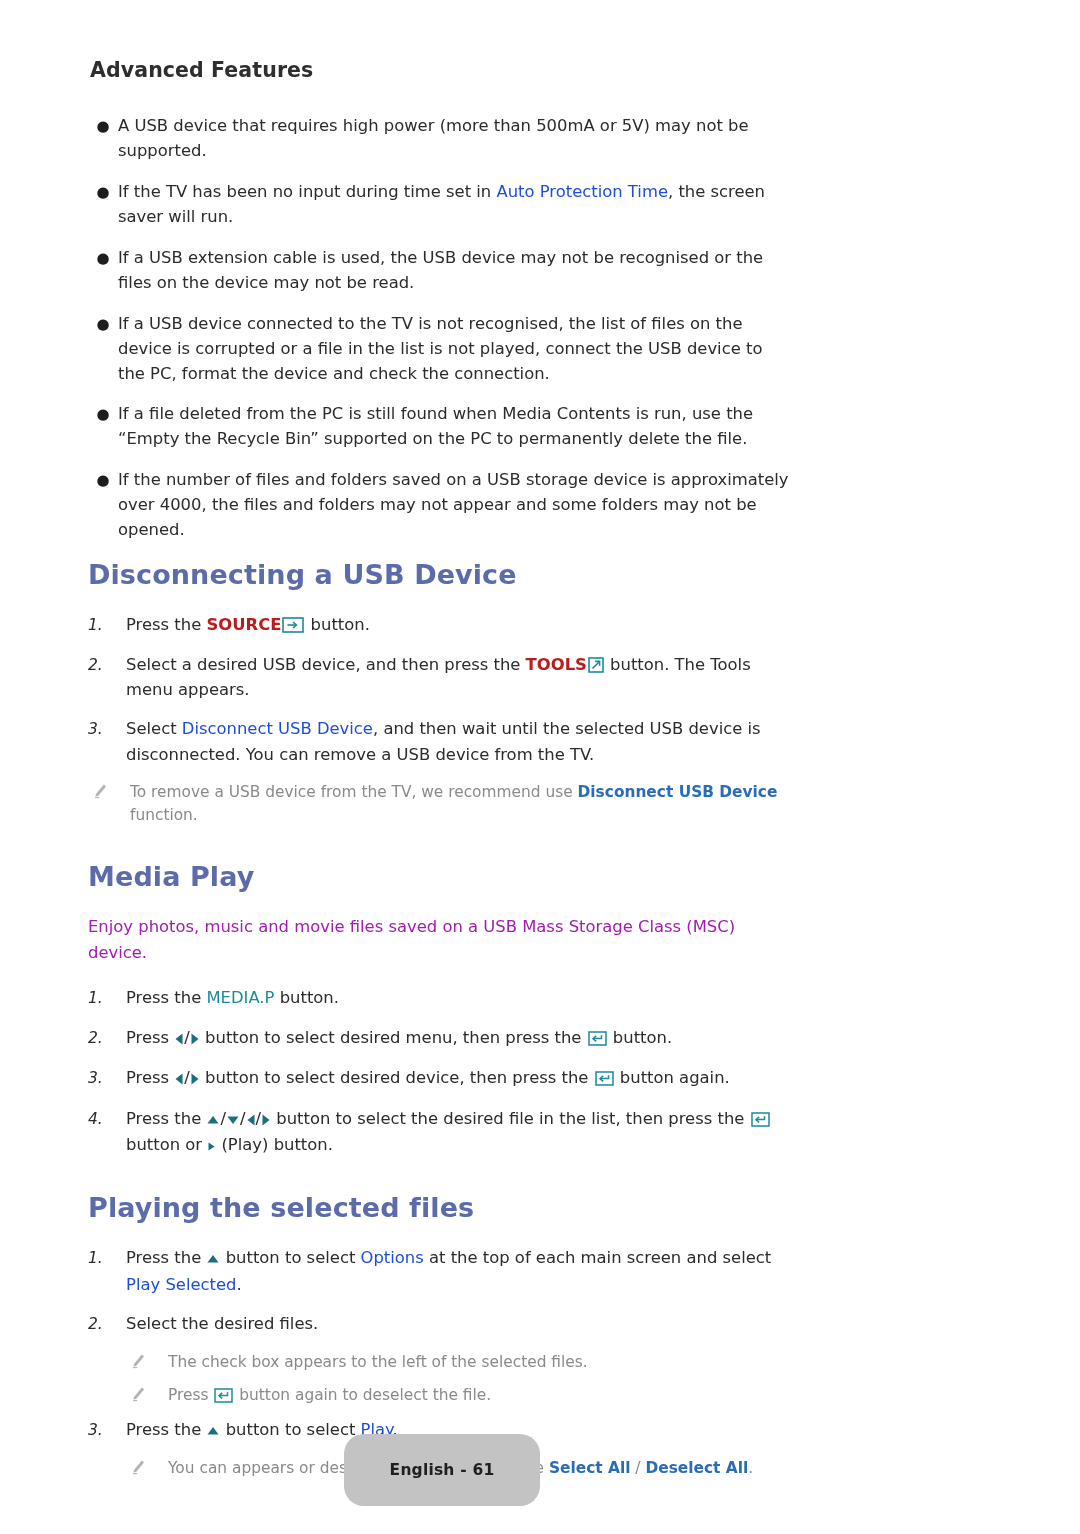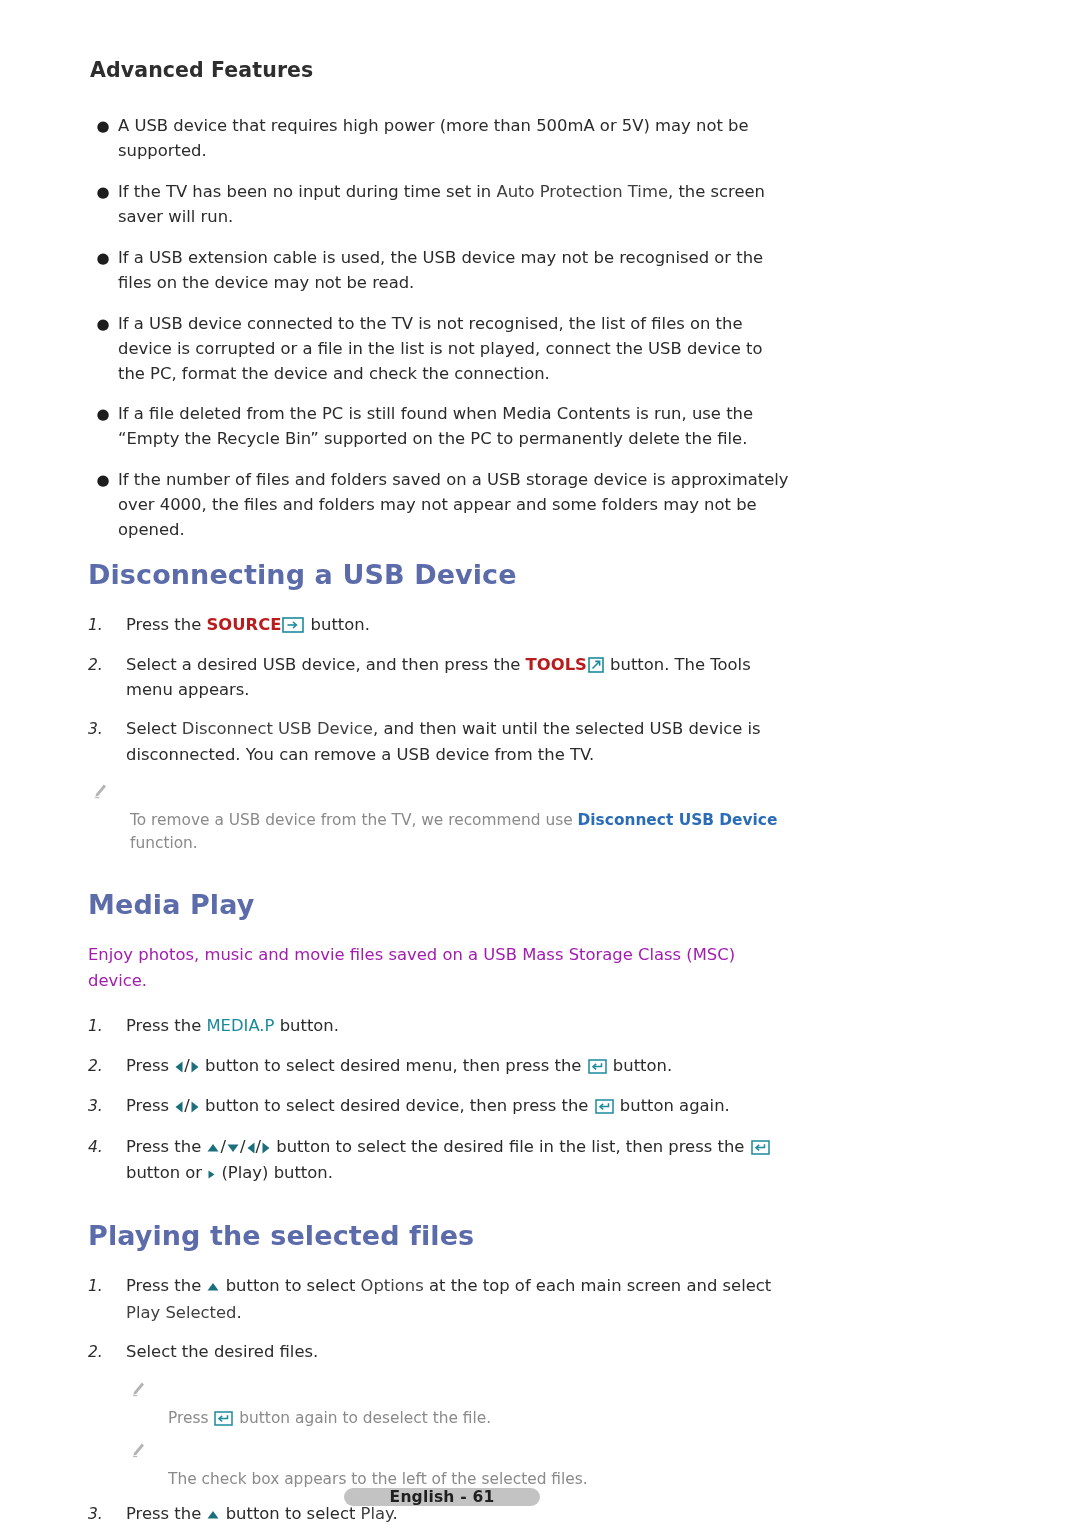--- a/index.html
+++ b/index.html
@@ -107,24 +107,24 @@
   }
   .note.indent2 { padding-left: 38px; }
   .note-icon {
     flex: 0 0 auto;
     width: 38px;
     display: flex;
     justify-content: flex-start;
     padding-left: 4px;
     padding-top: 2px;
   }
-  .note-text { flex: 1 1 auto; margin-top: 28px; }
-
-  
-  .lk      { color: #404040; }
+  .note-text { flex: 1 1 auto; }
+
+  
+  .lk      { color: #1d4ed8; }
   .lk-b    { color: #2a6cb8; font-weight: 600; }
   .teal    { color: #b91c1c; font-weight: 600; }
   .teal-n  { color: #1b8b9c; }
   .arrow-sep { color: #2a6cb8; }
 
   
   .body-para {
     font-size: 16.4px;
     line-height: 1.55;
     color: #a21caf;
@@ -156,21 +156,21 @@
     position: absolute;
     left: 0;
     right: 0;
     bottom: 28px;
     display: flex;
     justify-content: center;
   }
   .footer-pill {
     background: #c3c3c3;
     border-radius: 20px;
-    padding: 0 46px;
+    padding: 27px 46px;
     font-size: 15.5px;
     font-weight: 600;
     color: #1f1f1f;
     letter-spacing: .2px;
     min-width: 96px;
     text-align: center;
   }
 </style>
 </head>
 <body>
@@ -327,35 +327,35 @@
       <span class="step-text">Select the desired files.</span>
     </div>
 
     <div class="note indent2">
       <span class="note-icon">
           <svg class="ico" width="16" height="16" viewBox="0 0 16 16">
             <path d="M11.8 1.6 L14 3.4 L6.1 13.0 L3.4 13.6 L4.0 10.9 Z" fill="#b4b4b4"></path>
             <path d="M3.1 14.6 H7.2" stroke="#b4b4b4" stroke-width="1.1"></path>
           </svg>
         </span>
-      <span class="note-text"><span>Press </span><span class="icon-box"><svg class="ico" width="19" height="15" viewBox="0 0 19 15">
-              <rect x="1" y="1" width="17" height="13" fill="none" stroke="#1b8b9c" stroke-width="1.5"></rect>
-              <path d="M13.5 4.2 V7.6 H5.4" stroke="#1b8b9c" stroke-width="1.5" fill="none"></path>
-              <path d="M8.2 4.9 L5.0 7.7 L8.2 10.4" stroke="#1b8b9c" stroke-width="1.5" fill="none"></path>
-            </svg></span><span> button again to deselect the file.</span></span>
+      <span class="note-text">The check box appears to the left of the selected files.</span>
     </div>
 
     <div class="note indent2">
       <span class="note-icon">
           <svg class="ico" width="16" height="16" viewBox="0 0 16 16">
             <path d="M11.8 1.6 L14 3.4 L6.1 13.0 L3.4 13.6 L4.0 10.9 Z" fill="#b4b4b4"></path>
             <path d="M3.1 14.6 H7.2" stroke="#b4b4b4" stroke-width="1.1"></path>
           </svg>
         </span>
-      <span class="note-text">The check box appears to the left of the selected files.</span>
+      <span class="note-text"><span>Press </span><span class="icon-box"><svg class="ico" width="19" height="15" viewBox="0 0 19 15">
+              <rect x="1" y="1" width="17" height="13" fill="none" stroke="#1b8b9c" stroke-width="1.5"></rect>
+              <path d="M13.5 4.2 V7.6 H5.4" stroke="#1b8b9c" stroke-width="1.5" fill="none"></path>
+              <path d="M8.2 4.9 L5.0 7.7 L8.2 10.4" stroke="#1b8b9c" stroke-width="1.5" fill="none"></path>
+            </svg></span><span> button again to deselect the file.</span></span>
     </div>
 
     <div class="step">
       <span class="step-num">3.</span>
       <span class="step-text"><span>Press the </span><span class="tri"><svg class="ico" width="14" height="12" viewBox="0 0 14 12" style="display:inline-block;vertical-align:-1px">
               <path d="M7 2 L12.5 9.5 L1.5 9.5 Z" fill="#1b6f7c"></path>
             </svg></span><span> button to select </span><span class="lk">Play</span><span>.</span></span>
     </div>
 
     <div class="note indent2">

